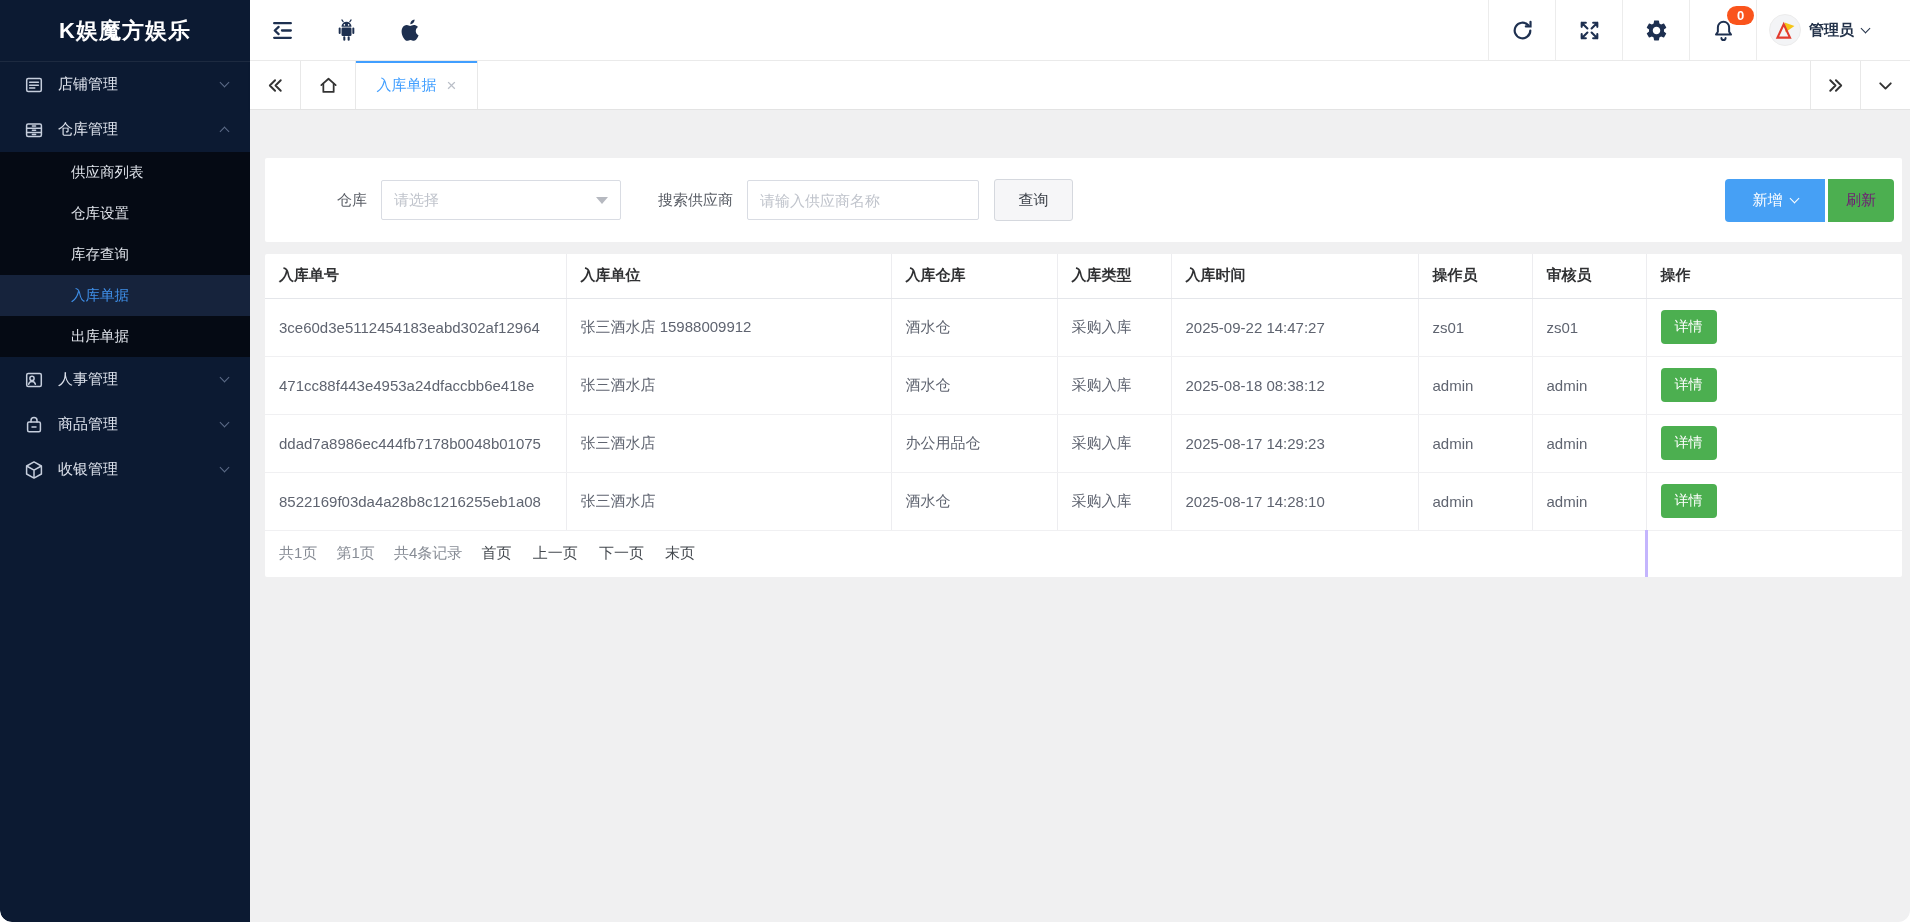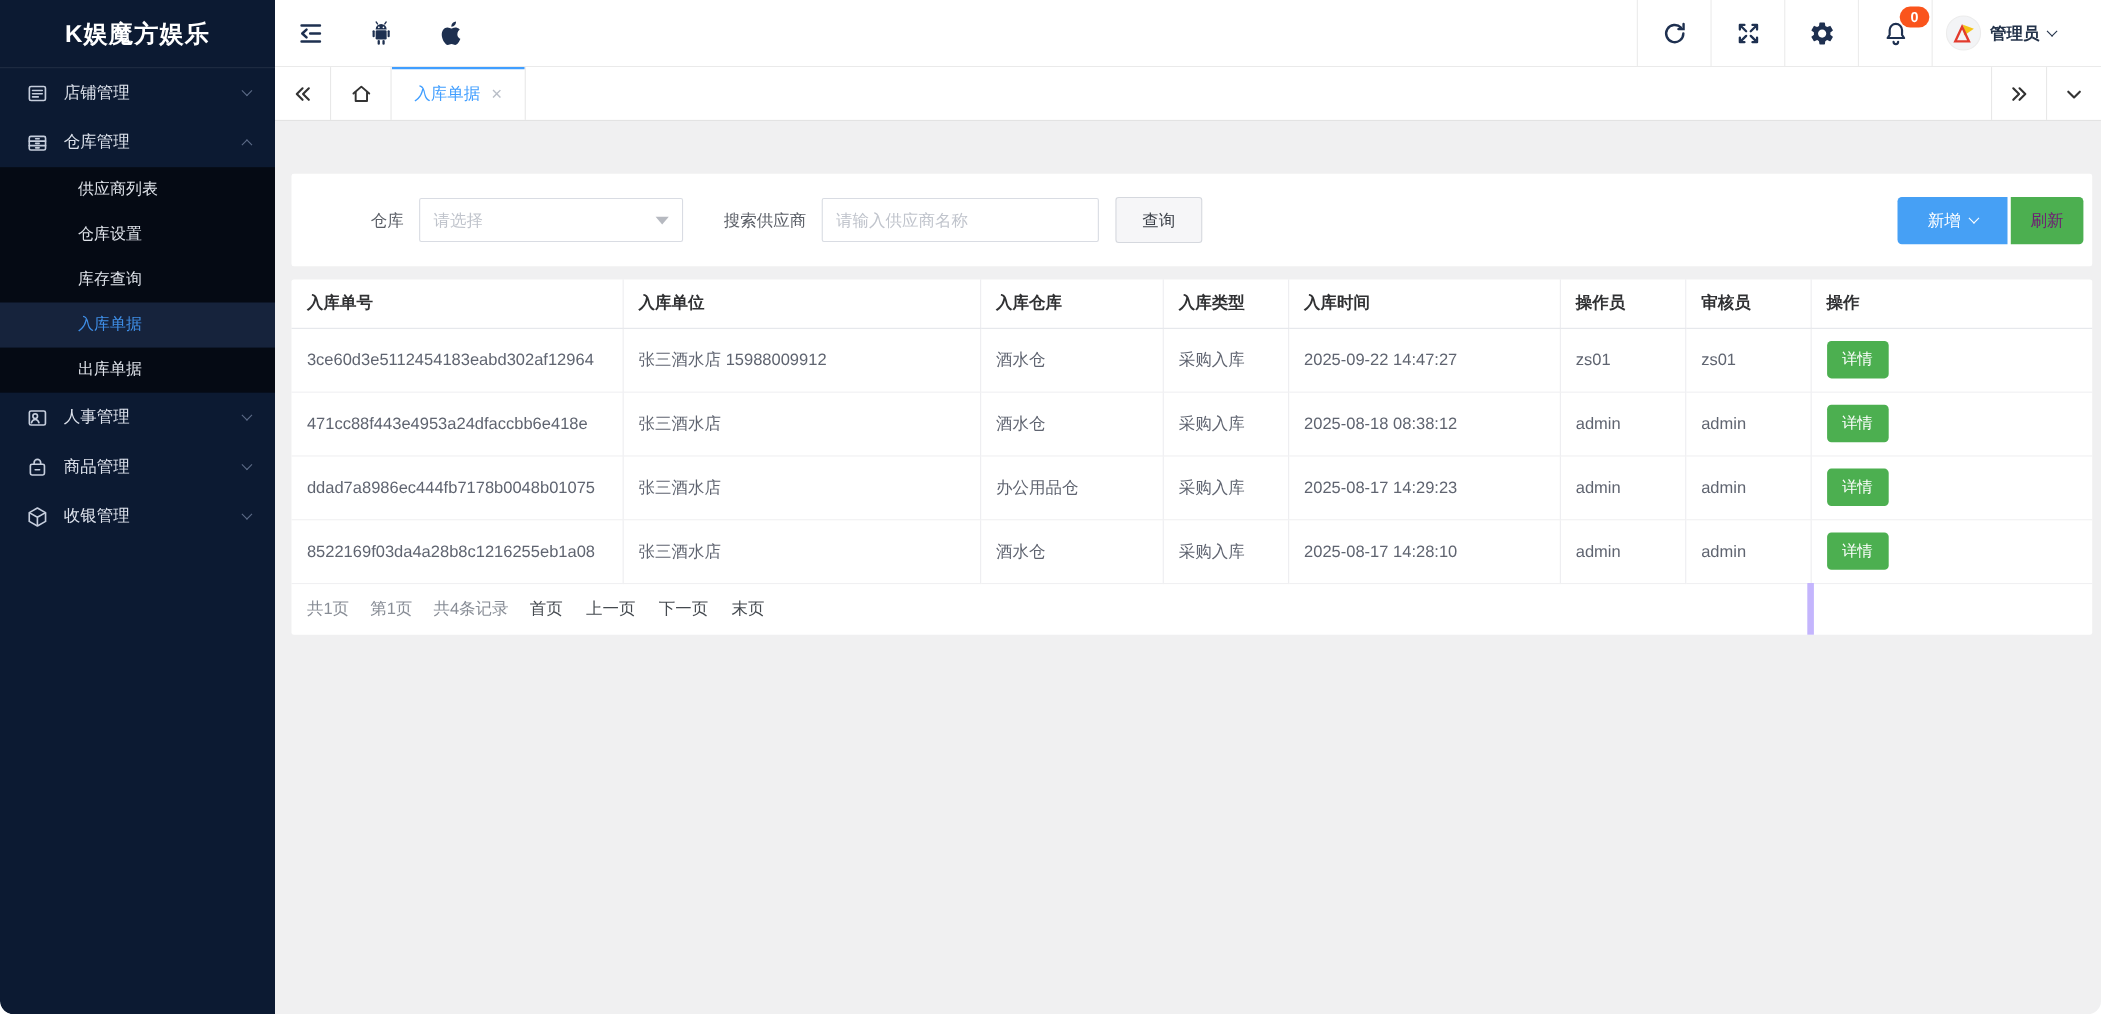--- a/index.html
+++ b/index.html
@@ -50,37 +50,37 @@
 
   .content { flex:1; background:#f0f0f1; padding:16px 8px 0 15px; overflow:hidden; }
 
   
   .filter-card { background:#fff; height:84px; display:flex; align-items:center; padding:0 8px 0 72px; border-radius:2px;margin-top:32px; }
   .flabel { font-size:15px; color:#5a5e66; margin-right:14px; white-space:nowrap; }
   .select { width:240px; height:40px; border:1px solid #d9dce3; border-radius:2px; background:#fff; display:flex; align-items:center; justify-content:space-between; padding:0 12px; cursor:pointer; }
   .placeholder { color:#c0c4cc; font-size:15px; }
   .caret { width:0; height:0; border-left:6px solid transparent; border-right:6px solid transparent; border-top:7px solid #b6b9c0; }
   .flabel.f2 { margin-left:37px; }
-  .finput { width:252px; height:40px; border:1px solid #d9dce3; border-radius:2px; padding:0 12px; font-size:15px; color:#333; font-family:inherit; }
+  .finput { width:232px; height:40px; border:1px solid #d9dce3; border-radius:2px; padding:0 12px; font-size:15px; color:#333; font-family:inherit; }
   .finput::placeholder { color:#c0c4cc; }
   .query-btn { margin-left:15px; width:79px; height:42px; background:#f6f6f8; border:1px solid #d5d8de; border-radius:3px; font-size:15px; color:#3a3f47; cursor:pointer; font-family:inherit; }
   .right-btns { margin-left:auto; display:flex; gap:3px; }
   .add-btn { width:100px; height:43px; background:#46a0f5; color:#fff; border:none; border-radius:4px 0 0 4px; font-size:15px; display:flex; align-items:center; justify-content:center; gap:8px; cursor:pointer; font-family:inherit; }
   .add-btn .wchev { width:7px; height:7px; border-right:1.8px solid #fff; border-bottom:1.8px solid #fff; transform:rotate(45deg); margin-top:-4px; }
   .refresh-btn { width:66px; height:43px; background:#4caf50; color:#701a75; border:none; border-radius:0 4px 4px 0; font-size:15px; cursor:pointer; font-family:inherit; }
 
   
   .table-card { background:#fff; margin-top:12px; border-radius:2px; }
   table { width:100%; border-collapse:collapse; table-layout:fixed; }
   th { height:44px; text-align:left; padding:0 8px 0 14px; font-size:15px; font-weight:700; color:#303133; border-bottom:1px solid #e4e6ea; border-right:1px solid #ededf0; white-space:nowrap; overflow:hidden; }
   th:last-child { border-right:none; }
   td { height:58px; padding:0 8px 0 14px; font-size:15px; color:#5f6470; border-bottom:1px solid #f0f0f2; border-right:1px solid #ededf0; white-space:nowrap; overflow:hidden; }
   td:last-child { border-right:none; }
   tfoot td { height:47px; border-bottom:none; border-right:none; }
-  tfoot td:first-child { border-right:6px solid #c4b5fd; }
+  tfoot td:first-child { border-right:3px solid #c4b5fd; }
   .pstat { color:#878c95; margin-right:15px; font-size:15px; }
   .plink { color:#44494f; margin-right:17px; font-size:15px; cursor:pointer; }
   .detail-btn { background:#4caf50; color:#fff; border:none; border-radius:4px; padding:8px 14px; font-size:14px; cursor:pointer; font-family:inherit; }
 </style>
 </head>
 <body>
 
 <div class="app">
 
   <aside class="sidebar">

